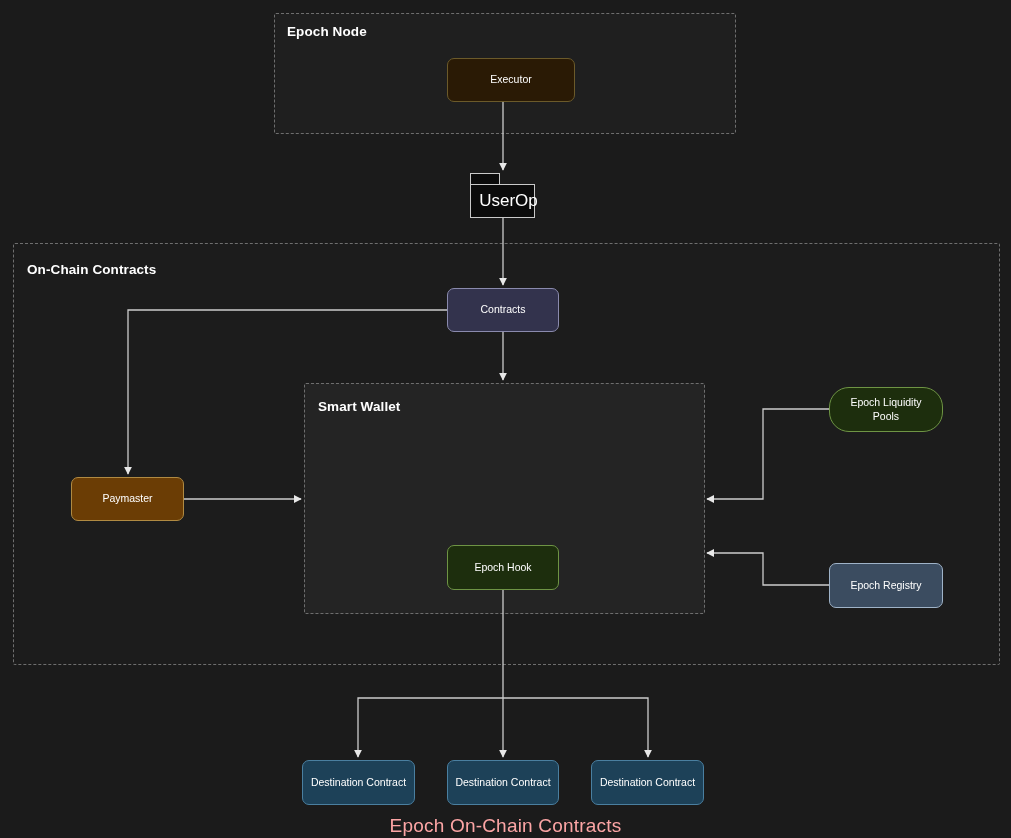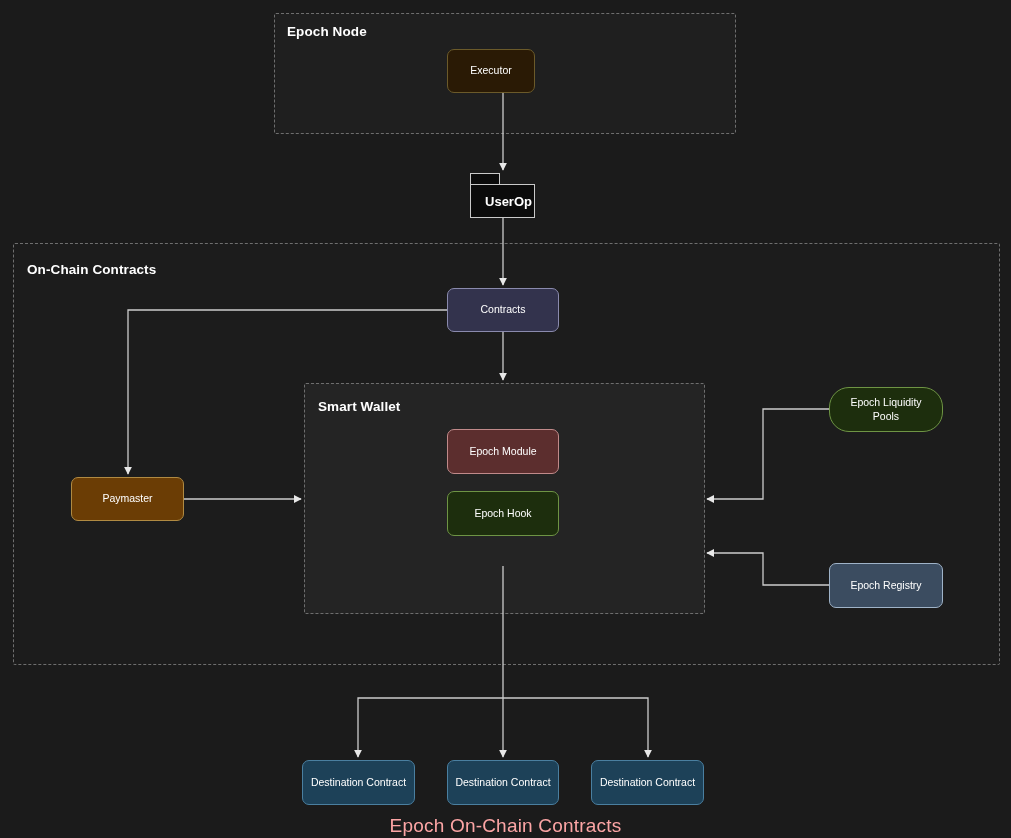--- a/index.html
+++ b/index.html
@@ -78,22 +78,22 @@
     border-width: 1px;
     border-style: solid;
     font-size: 10.5px;
     color: #ffffff;
     line-height: 1.25;
     padding: 0 6px;
     z-index: 3;
   }
 
   #node-executor {
-    left: 447px; top: 49px;
-    width: 88px; height: 44px;
+    left: 447px; top: 58px;
+    width: 128px; height: 44px;
     background: #2a1a05;
     border-color: #6b5a2a;
   }
   #node-entrypoint {
     left: 447px; top: 288px;
     width: 112px; height: 44px;
     background: #33334d;
     border-color: #8a8aad;
   }
   #node-paymaster {
@@ -102,21 +102,21 @@
     background: #6b3d05;
     border-color: #b08a42;
   }
   #node-epoch-module {
     left: 447px; top: 429px;
     width: 112px; height: 45px;
     background: #5c2e2e;
     border-color: #c08a8a;
   }
   #node-epoch-hook {
-    left: 447px; top: 491px;
+    left: 447px; top: 545px;
     width: 112px; height: 45px;
     background: #1d2e0d;
     border-color: #6e9444;
   }
   #node-liquidity-pools {
     left: 829px; top: 387px;
     width: 114px; height: 45px;
     background: #1d2e0d;
     border-color: #6e9444;
     border-radius: 20px;
@@ -165,22 +165,22 @@
   #node-userop .body {
     position: absolute;
     left: 0; top: 11px;
     width: 65px; height: 34px;
     background: #0b0b0b;
     border: 1.2px solid #c9c9c9;
     box-sizing: border-box;
     display: flex;
     align-items: center;
     justify-content: center;
-    font-size: 13px;
-    font-weight: bold;
+    font-size: 17px;
+    font-weight: normal;
     color: #ffffff;
     padding-left: 12px;
   }
 
   
   #diagram-caption {
     position: absolute;
     left: 0;
     top: 815px;
     width: 1011px;
@@ -249,23 +249,20 @@
   </div>
 
   <div class="node" id="node-entrypoint">
     <span>Contracts</span>
   </div>
 
   <div class="node" id="node-paymaster">
     <span>Paymaster</span>
   </div>
 
-  <div class="node" id="node-epoch-module">
-    <span>Epoch Module</span>
-  </div>
 
   <div class="node" id="node-epoch-hook">
     <span>Epoch Hook</span>
   </div>
 
   <div class="node" id="node-liquidity-pools">
     <span>Epoch Liquidity Pools</span>
   </div>
 
   <div class="node" id="node-registry">

